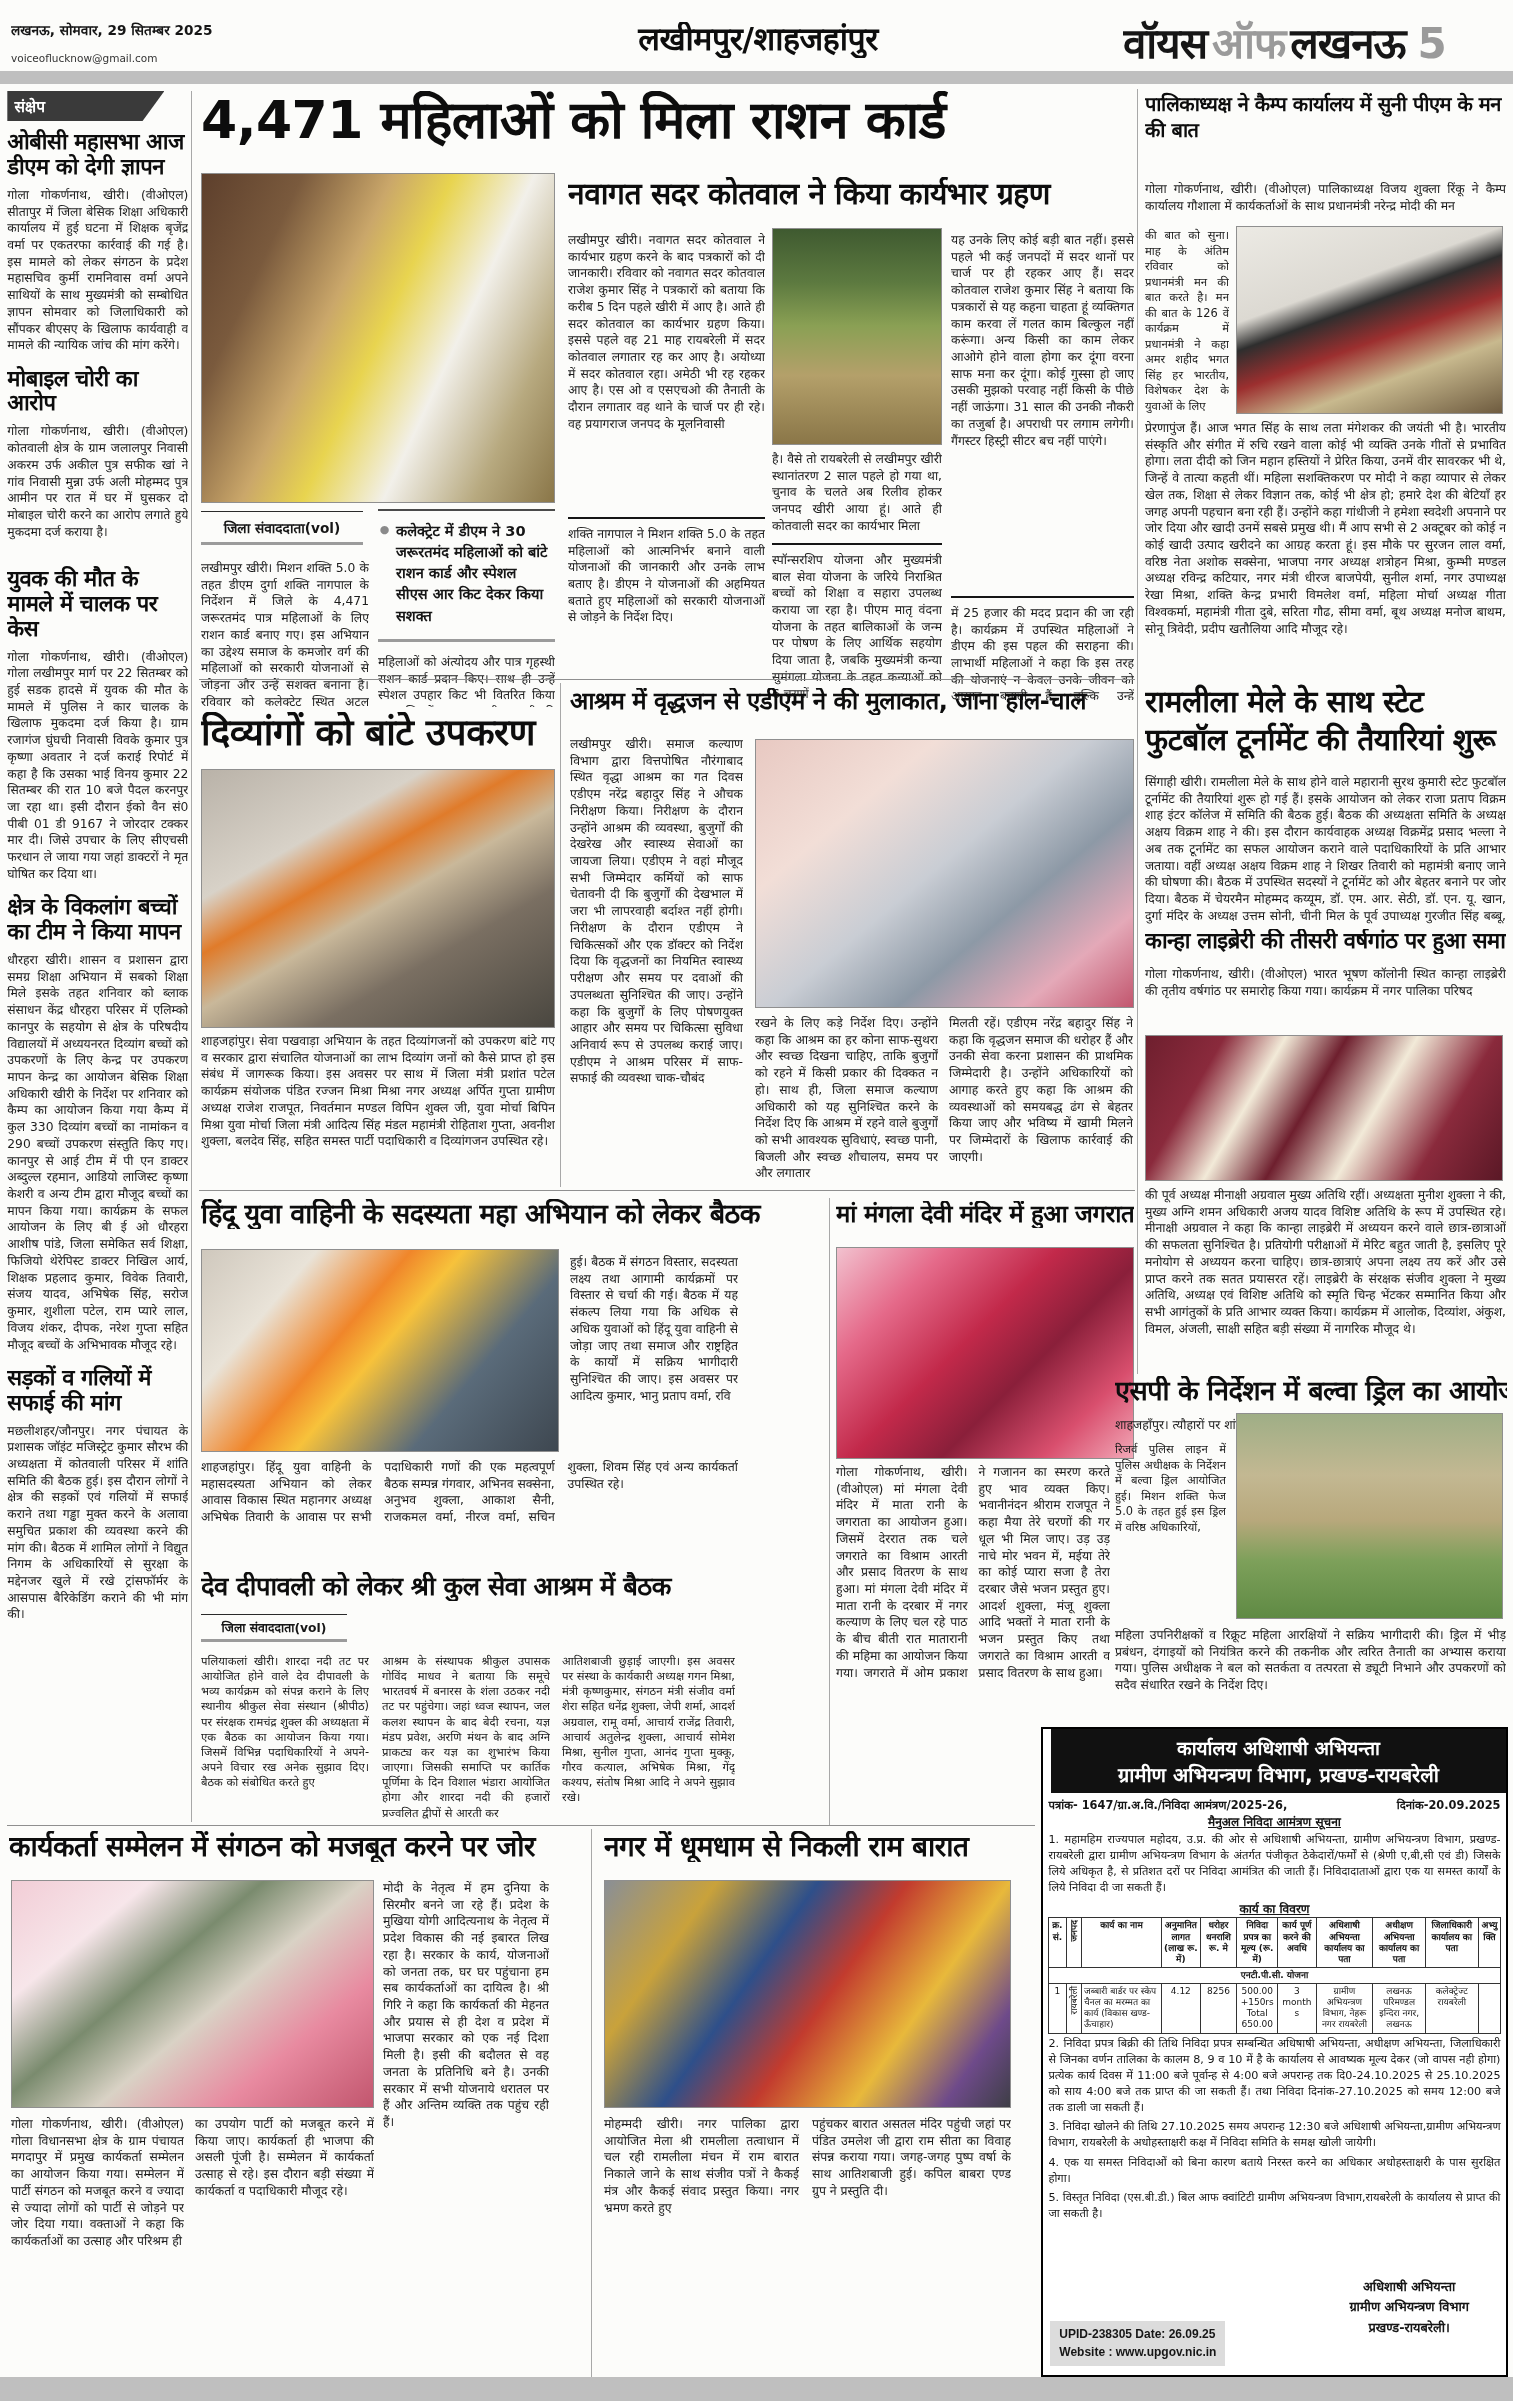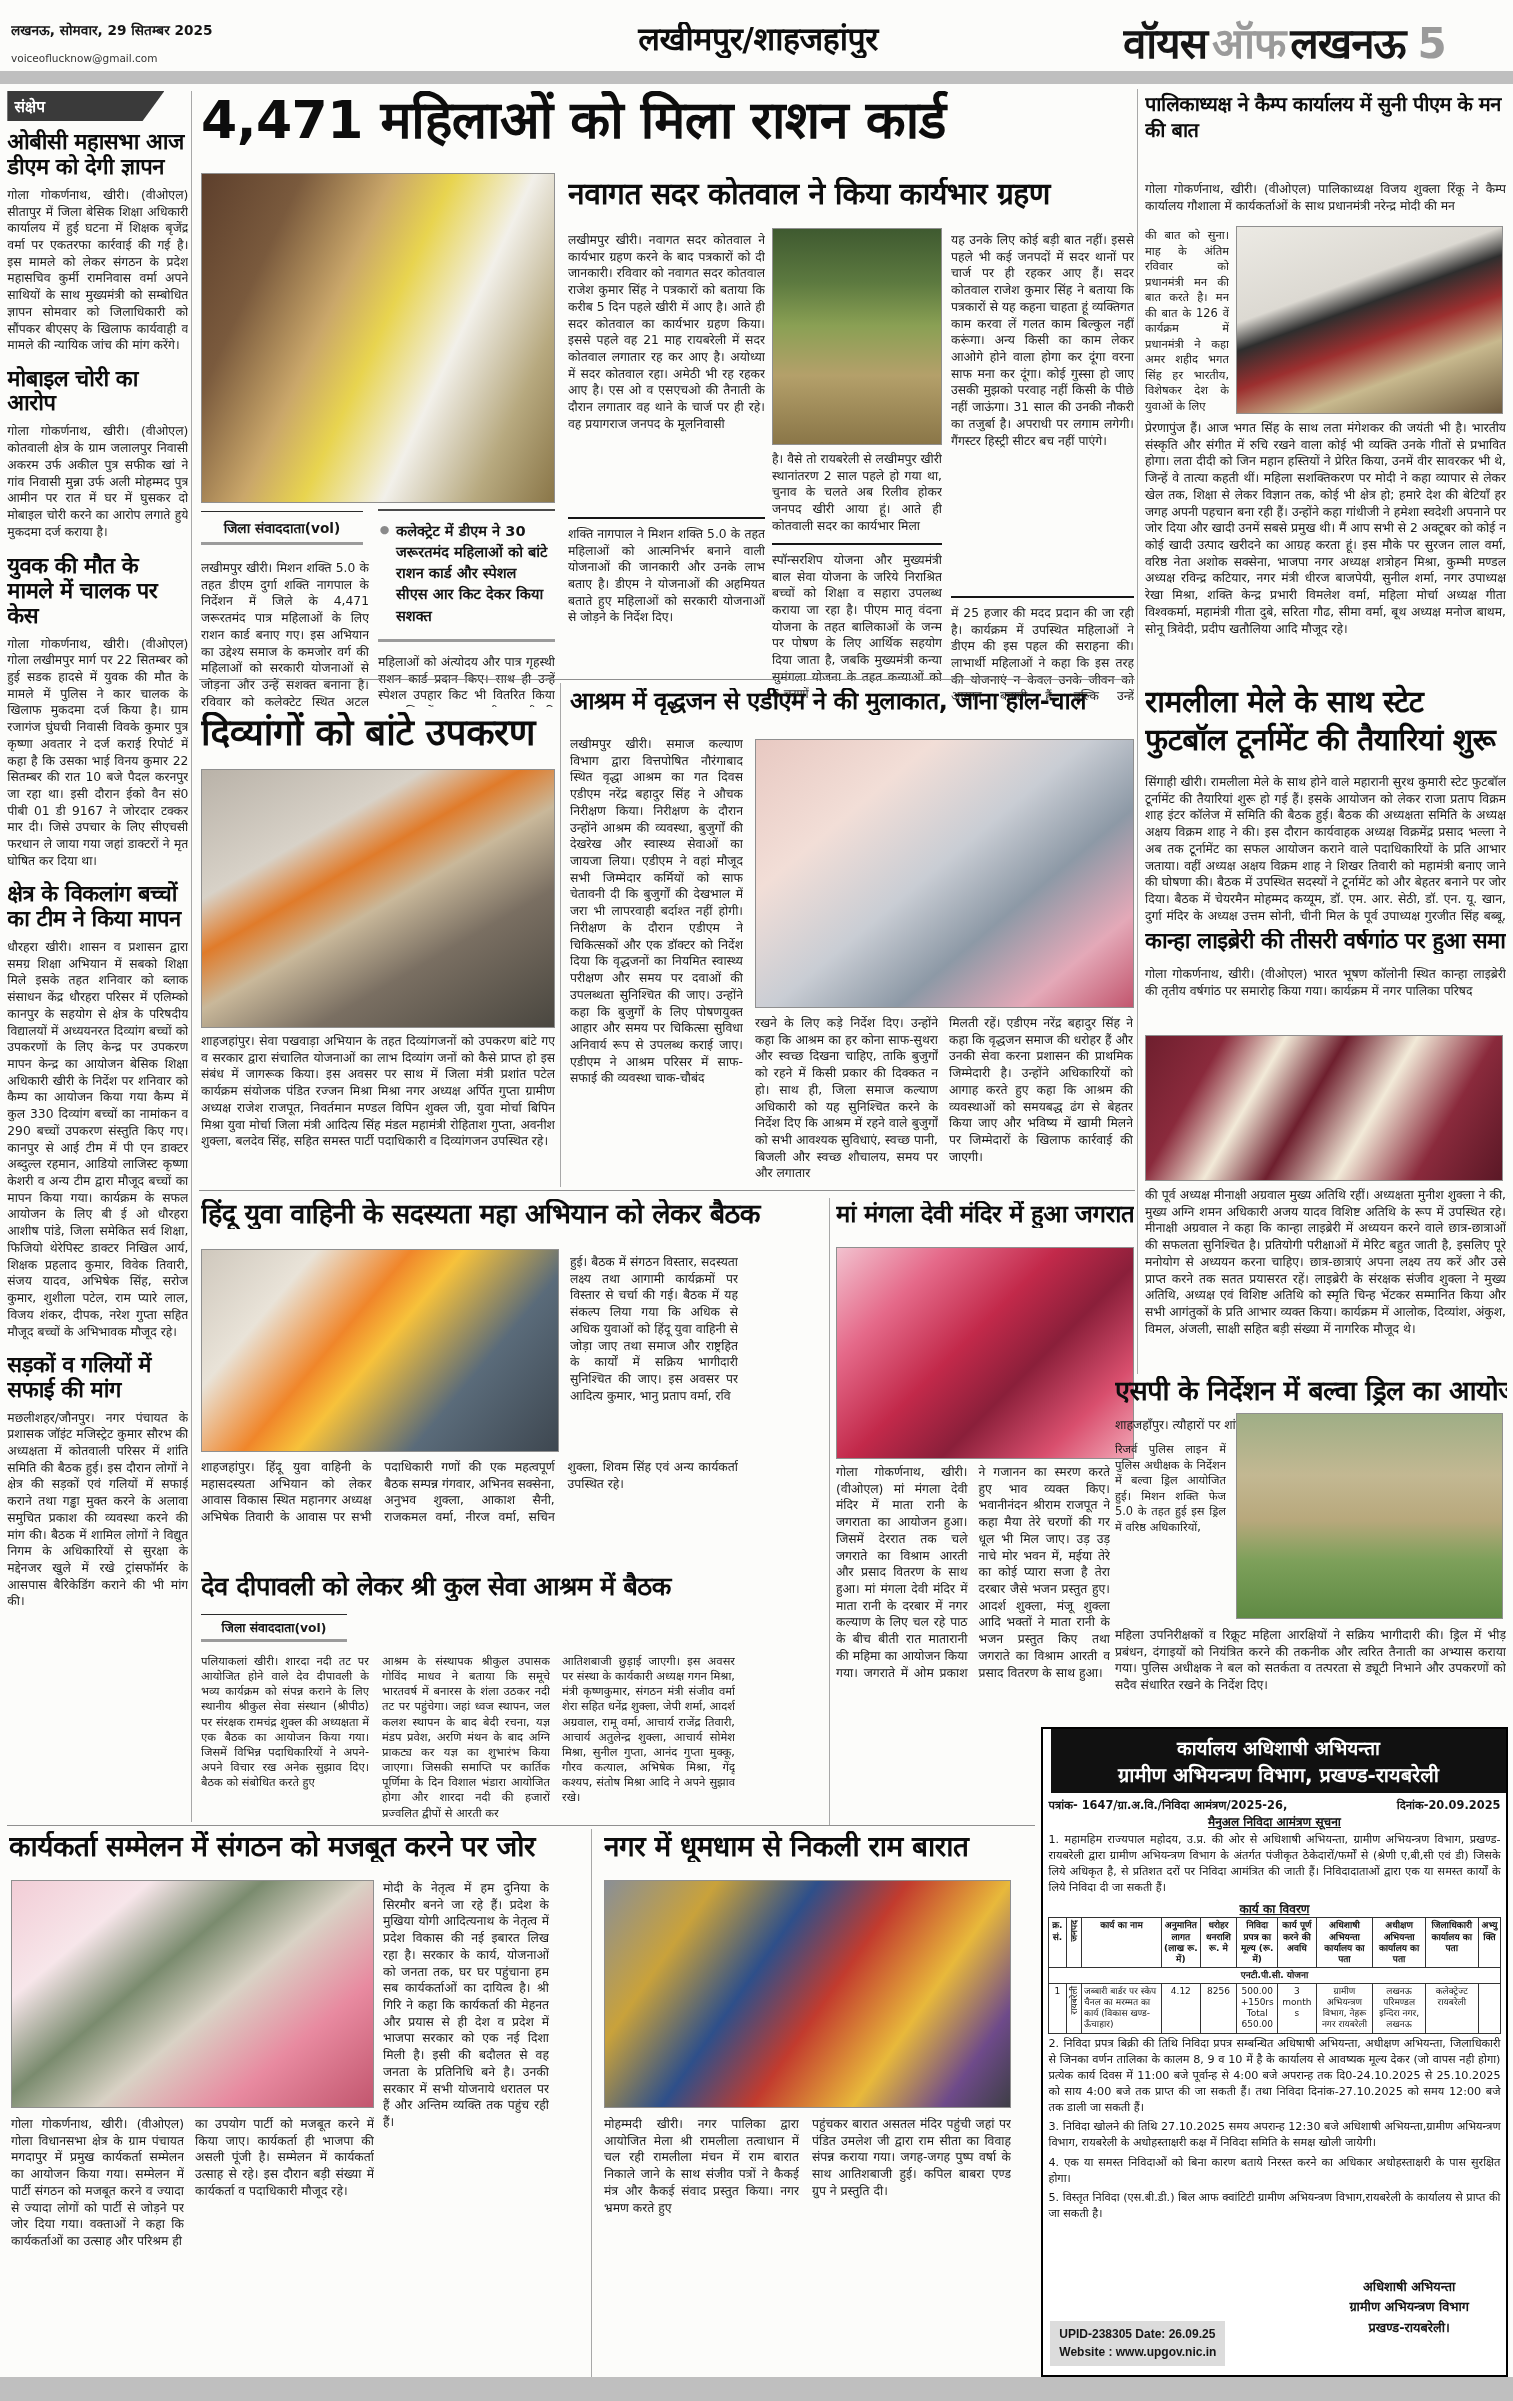--- a/index.html
+++ b/index.html
@@ -50,21 +50,21 @@
     <span class="masthead grey" style="margin-left:7.3px;">5</span>
   </div>
   <div class="abs greybar" style="left:0;top:71px;width:1513px;height:12.8px;"></div>
 
   <div class="abs" style="left:7.3px;top:91px;width:181px;height:1731px;">
     <div class="tag">संक्षेप</div>
     <div class="hl" style="font-size:22px;margin-top:9px;">ओबीसी महासभा आज डीएम को देगी ज्ञापन</div>
     <div class="bodytxt" style="margin-top:7.3px;">गोला गोकर्णनाथ, खीरी। (वीओएल) सीतापुर में जिला बेसिक शिक्षा अधिकारी कार्यालय में हुई घटना में शिक्षक बृजेंद्र वर्मा पर एकतरफा कार्रवाई की गई है। इस मामले को लेकर संगठन के प्रदेश महासचिव कुर्मी रामनिवास वर्मा अपने साथियों के साथ मुख्यमंत्री को सम्बोधित ज्ञापन सोमवार को जिलाधिकारी को सौंपकर बीएसए के खिलाफ कार्यवाही व मामले की न्यायिक जांच की मांग करेंगे।</div>
     <div class="hl" style="font-size:22px;margin-top:12.8px;">मोबाइल चोरी का आरोप</div>
     <div class="bodytxt" style="margin-top:7.3px;">गोला गोकर्णनाथ, खीरी। (वीओएल) कोतवाली क्षेत्र के ग्राम जलालपुर निवासी अकरम उर्फ अकील पुत्र सफीक खां ने गांव निवासी मुन्ना उर्फ अली मोहम्मद पुत्र आमीन पर रात में घर में घुसकर दो मोबाइल चोरी करने का आरोप लगाते हुये मुकदमा दर्ज कराया है।</div>
-    <div class="hl" style="font-size:22px;margin-top:14px;">युवक की मौत के मामले में चालक पर केस</div>
+    <div class="hl" style="font-size:22px;margin-top:27px;">युवक की मौत के मामले में चालक पर केस</div>
     <div class="bodytxt" style="margin-top:7.3px;">गोला गोकर्णनाथ, खीरी। (वीओएल) गोला लखीमपुर मार्ग पर 22 सितम्बर को हुई सडक हादसे में युवक की मौत के मामले में पुलिस ने कार चालक के खिलाफ मुकदमा दर्ज किया है। ग्राम रजागंज घुंघची निवासी विवके कुमार पुत्र कृष्णा अवतार ने दर्ज कराई रिपोर्ट में कहा है कि उसका भाई विनय कुमार 22 सितम्बर की रात 10 बजे पैदल करनपुर जा रहा था। इसी दौरान ईको वैन सं0 पीबी 01 डी 9167 ने जोरदार टक्कर मार दी। जिसे उपचार के लिए सीएचसी फरधान ले जाया गया जहां डाक्टरों ने मृत घोषित कर दिया था।</div>
     <div class="hl" style="font-size:22px;margin-top:12.8px;">क्षेत्र के विकलांग बच्चों का टीम ने किया मापन</div>
     <div class="bodytxt" style="margin-top:7.3px;">धौरहरा खीरी। शासन व प्रशासन द्वारा समग्र शिक्षा अभियान में सबको शिक्षा मिले इसके तहत शनिवार को ब्लाक संसाधन केंद्र धौरहरा परिसर में एलिम्को कानपुर के सहयोग से क्षेत्र के परिषदीय विद्यालयों में अध्ययनरत दिव्यांग बच्चों को उपकरणों के लिए केन्द्र पर उपकरण मापन केन्द्र का आयोजन बेसिक शिक्षा अधिकारी खीरी के निर्देश पर शनिवार को कैम्प का आयोजन किया गया कैम्प में कुल 330 दिव्यांग बच्चों का नामांकन व 290 बच्चों उपकरण संस्तुति किए गए। कानपुर से आई टीम में पी एन डाक्टर अब्दुल्ल रहमान, आडियो लाजिस्ट कृष्णा केशरी व अन्य टीम द्वारा मौजूद बच्चों का मापन किया गया। कार्यक्रम के सफल आयोजन के लिए बी ई ओ धौरहरा आशीष पांडे, जिला समेकित सर्व शिक्षा, फिजियो थेरेपिस्ट डाक्टर निखिल आर्य, शिक्षक प्रहलाद कुमार, विवेक तिवारी, संजय यादव, अभिषेक सिंह, सरोज कुमार, शुशीला पटेल, राम प्यारे लाल, विजय शंकर, दीपक, नरेश गुप्ता सहित मौजूद बच्चों के अभिभावक मौजूद रहे।</div>
     <div class="hl" style="font-size:22px;margin-top:12.8px;">सड़कों व गलियों में सफाई की मांग</div>
     <div class="bodytxt" style="margin-top:7.3px;">मछलीशहर/जौनपुर। नगर पंचायत के प्रशासक जॉइंट मजिस्ट्रेट कुमार सौरभ की अध्यक्षता में कोतवाली परिसर में शांति समिति की बैठक हुई। इस दौरान लोगों ने क्षेत्र की सड़कों एवं गलियों में सफाई कराने तथा गड्ढा मुक्त करने के अलावा समुचित प्रकाश की व्यवस्था करने की मांग की। बैठक में शामिल लोगों ने विद्युत निगम के अधिकारियों से सुरक्षा के मद्देनजर खुले में रखे ट्रांसफॉर्मर के आसपास बैरिकेडिंग कराने की भी मांग की।</div>
   </div>
 
   <div class="abs hl nowrap" style="left:201px;top:91px;width:929px;font-size:52px;">4,471 महिलाओं को मिला राशन कार्ड</div>
 
   <div class="abs photo" style="left:201px;top:173px;width:354px;height:330px;

